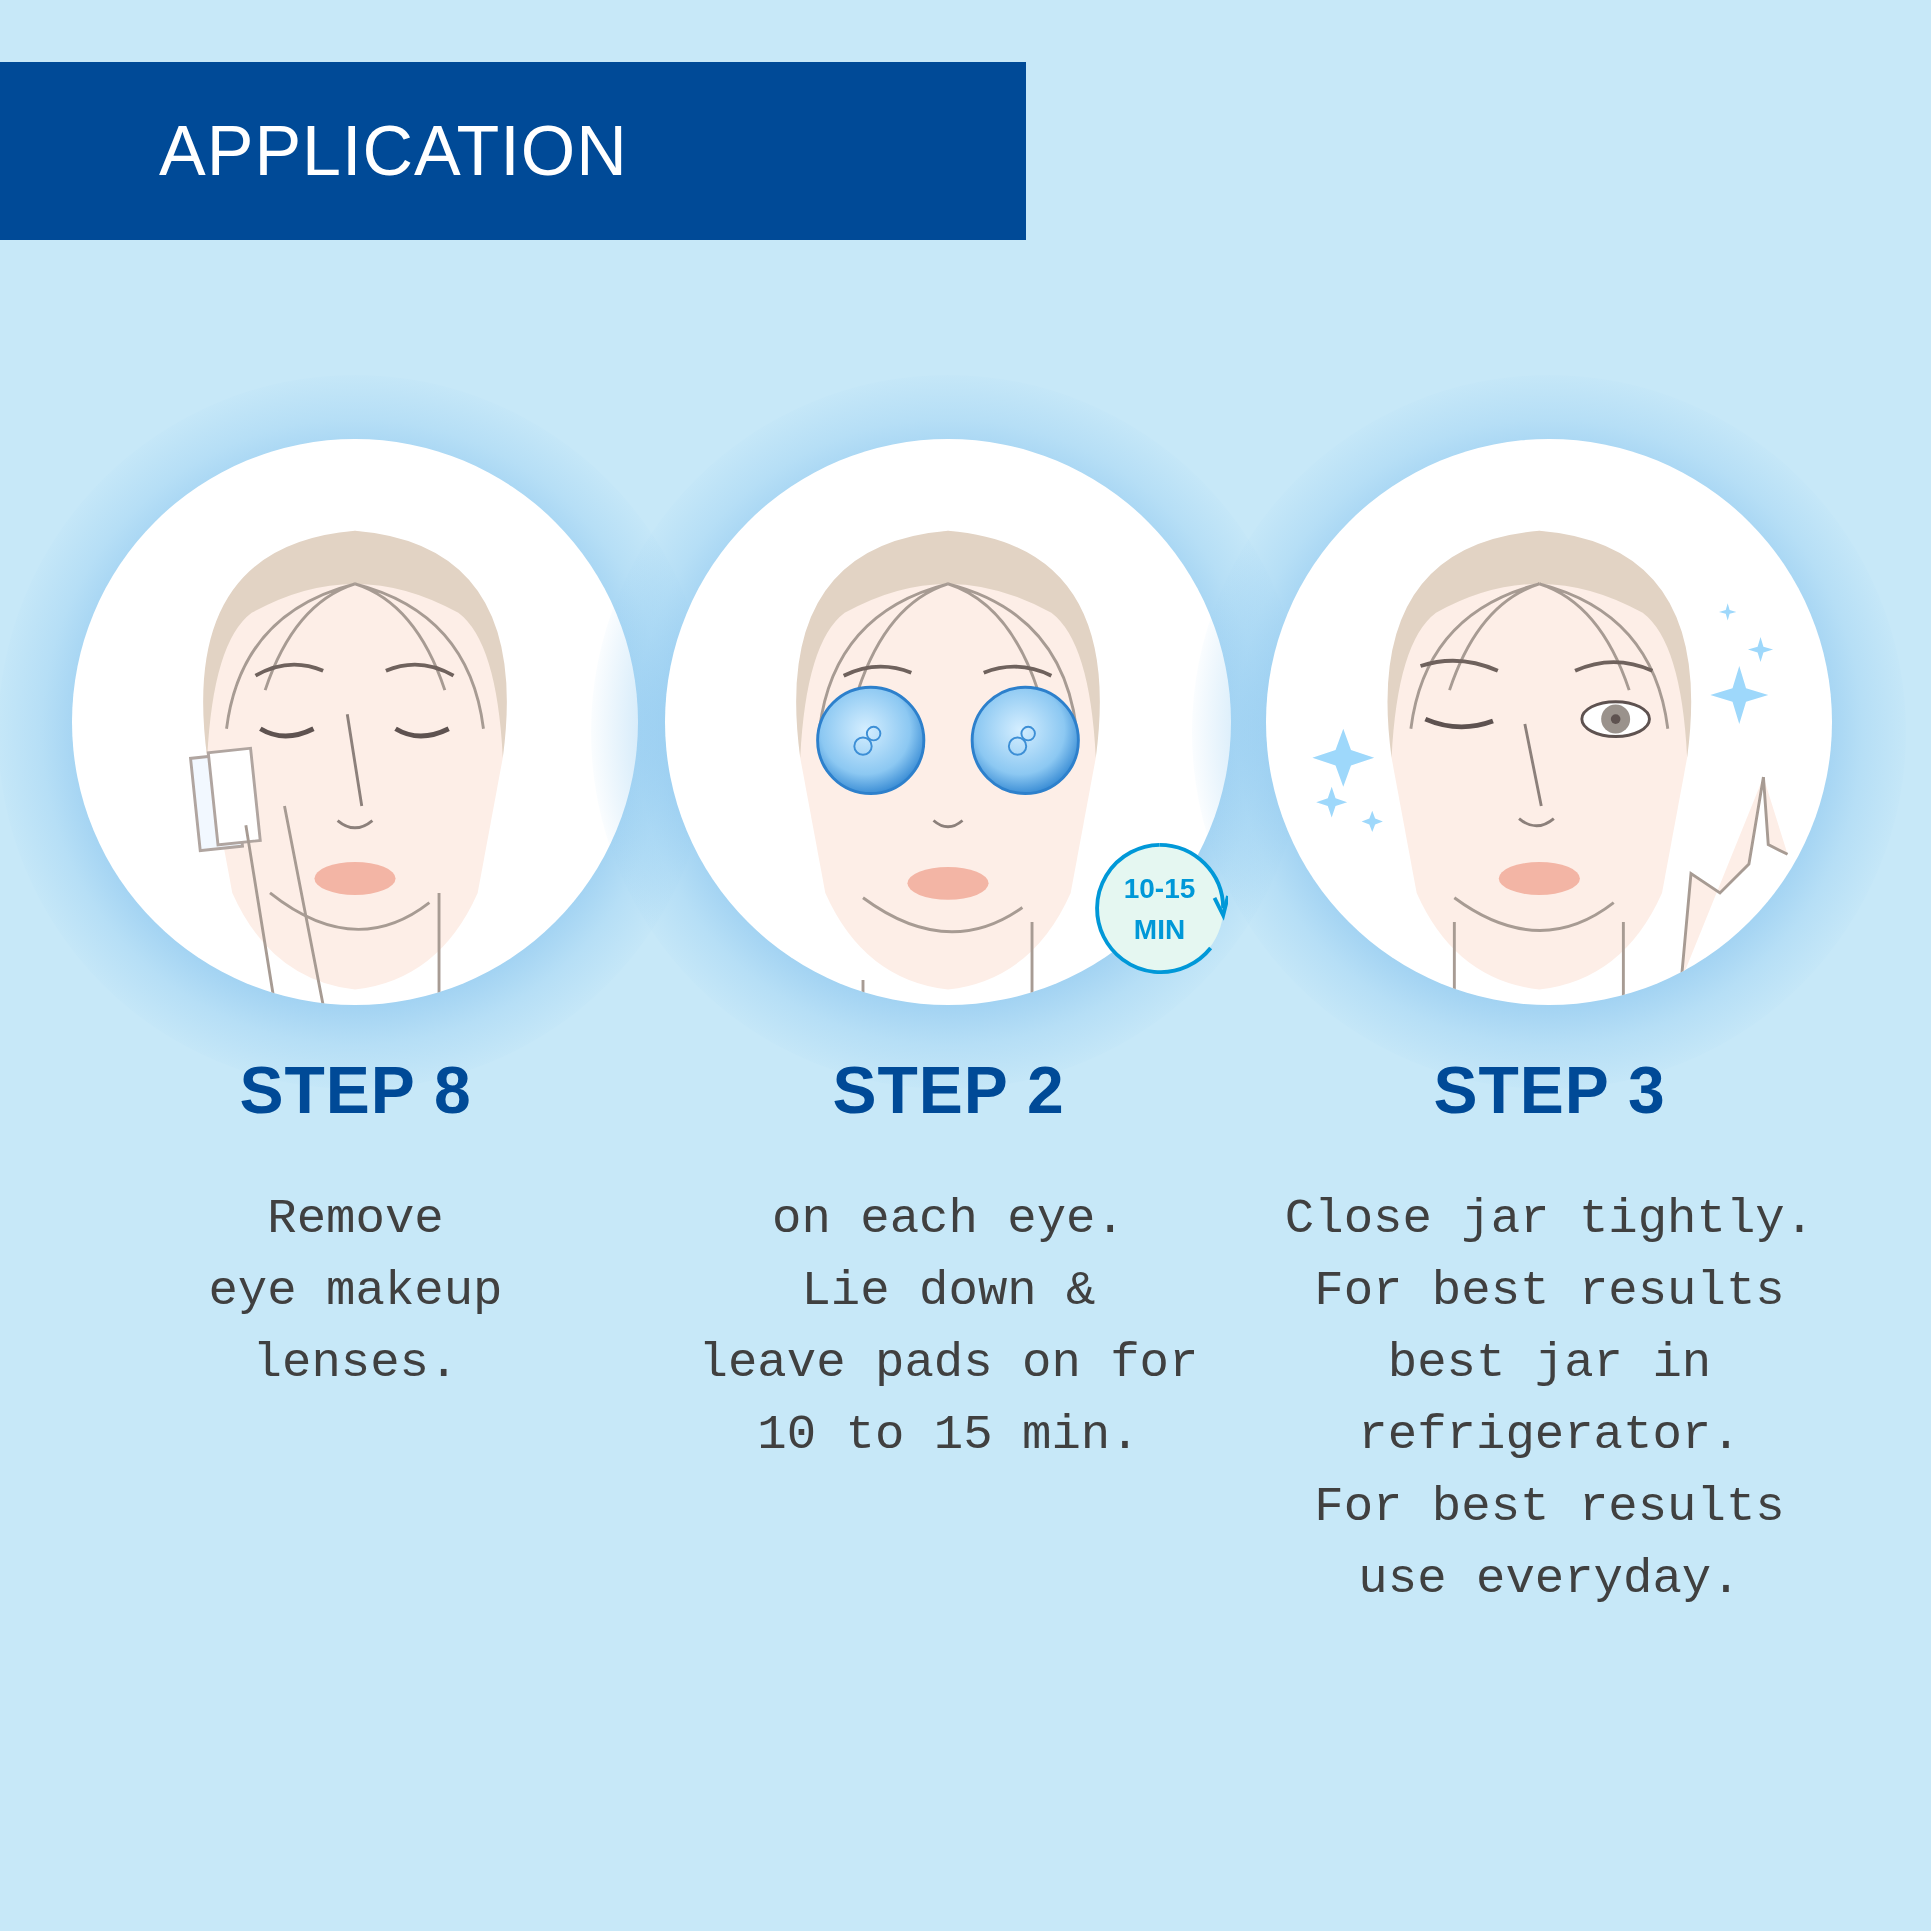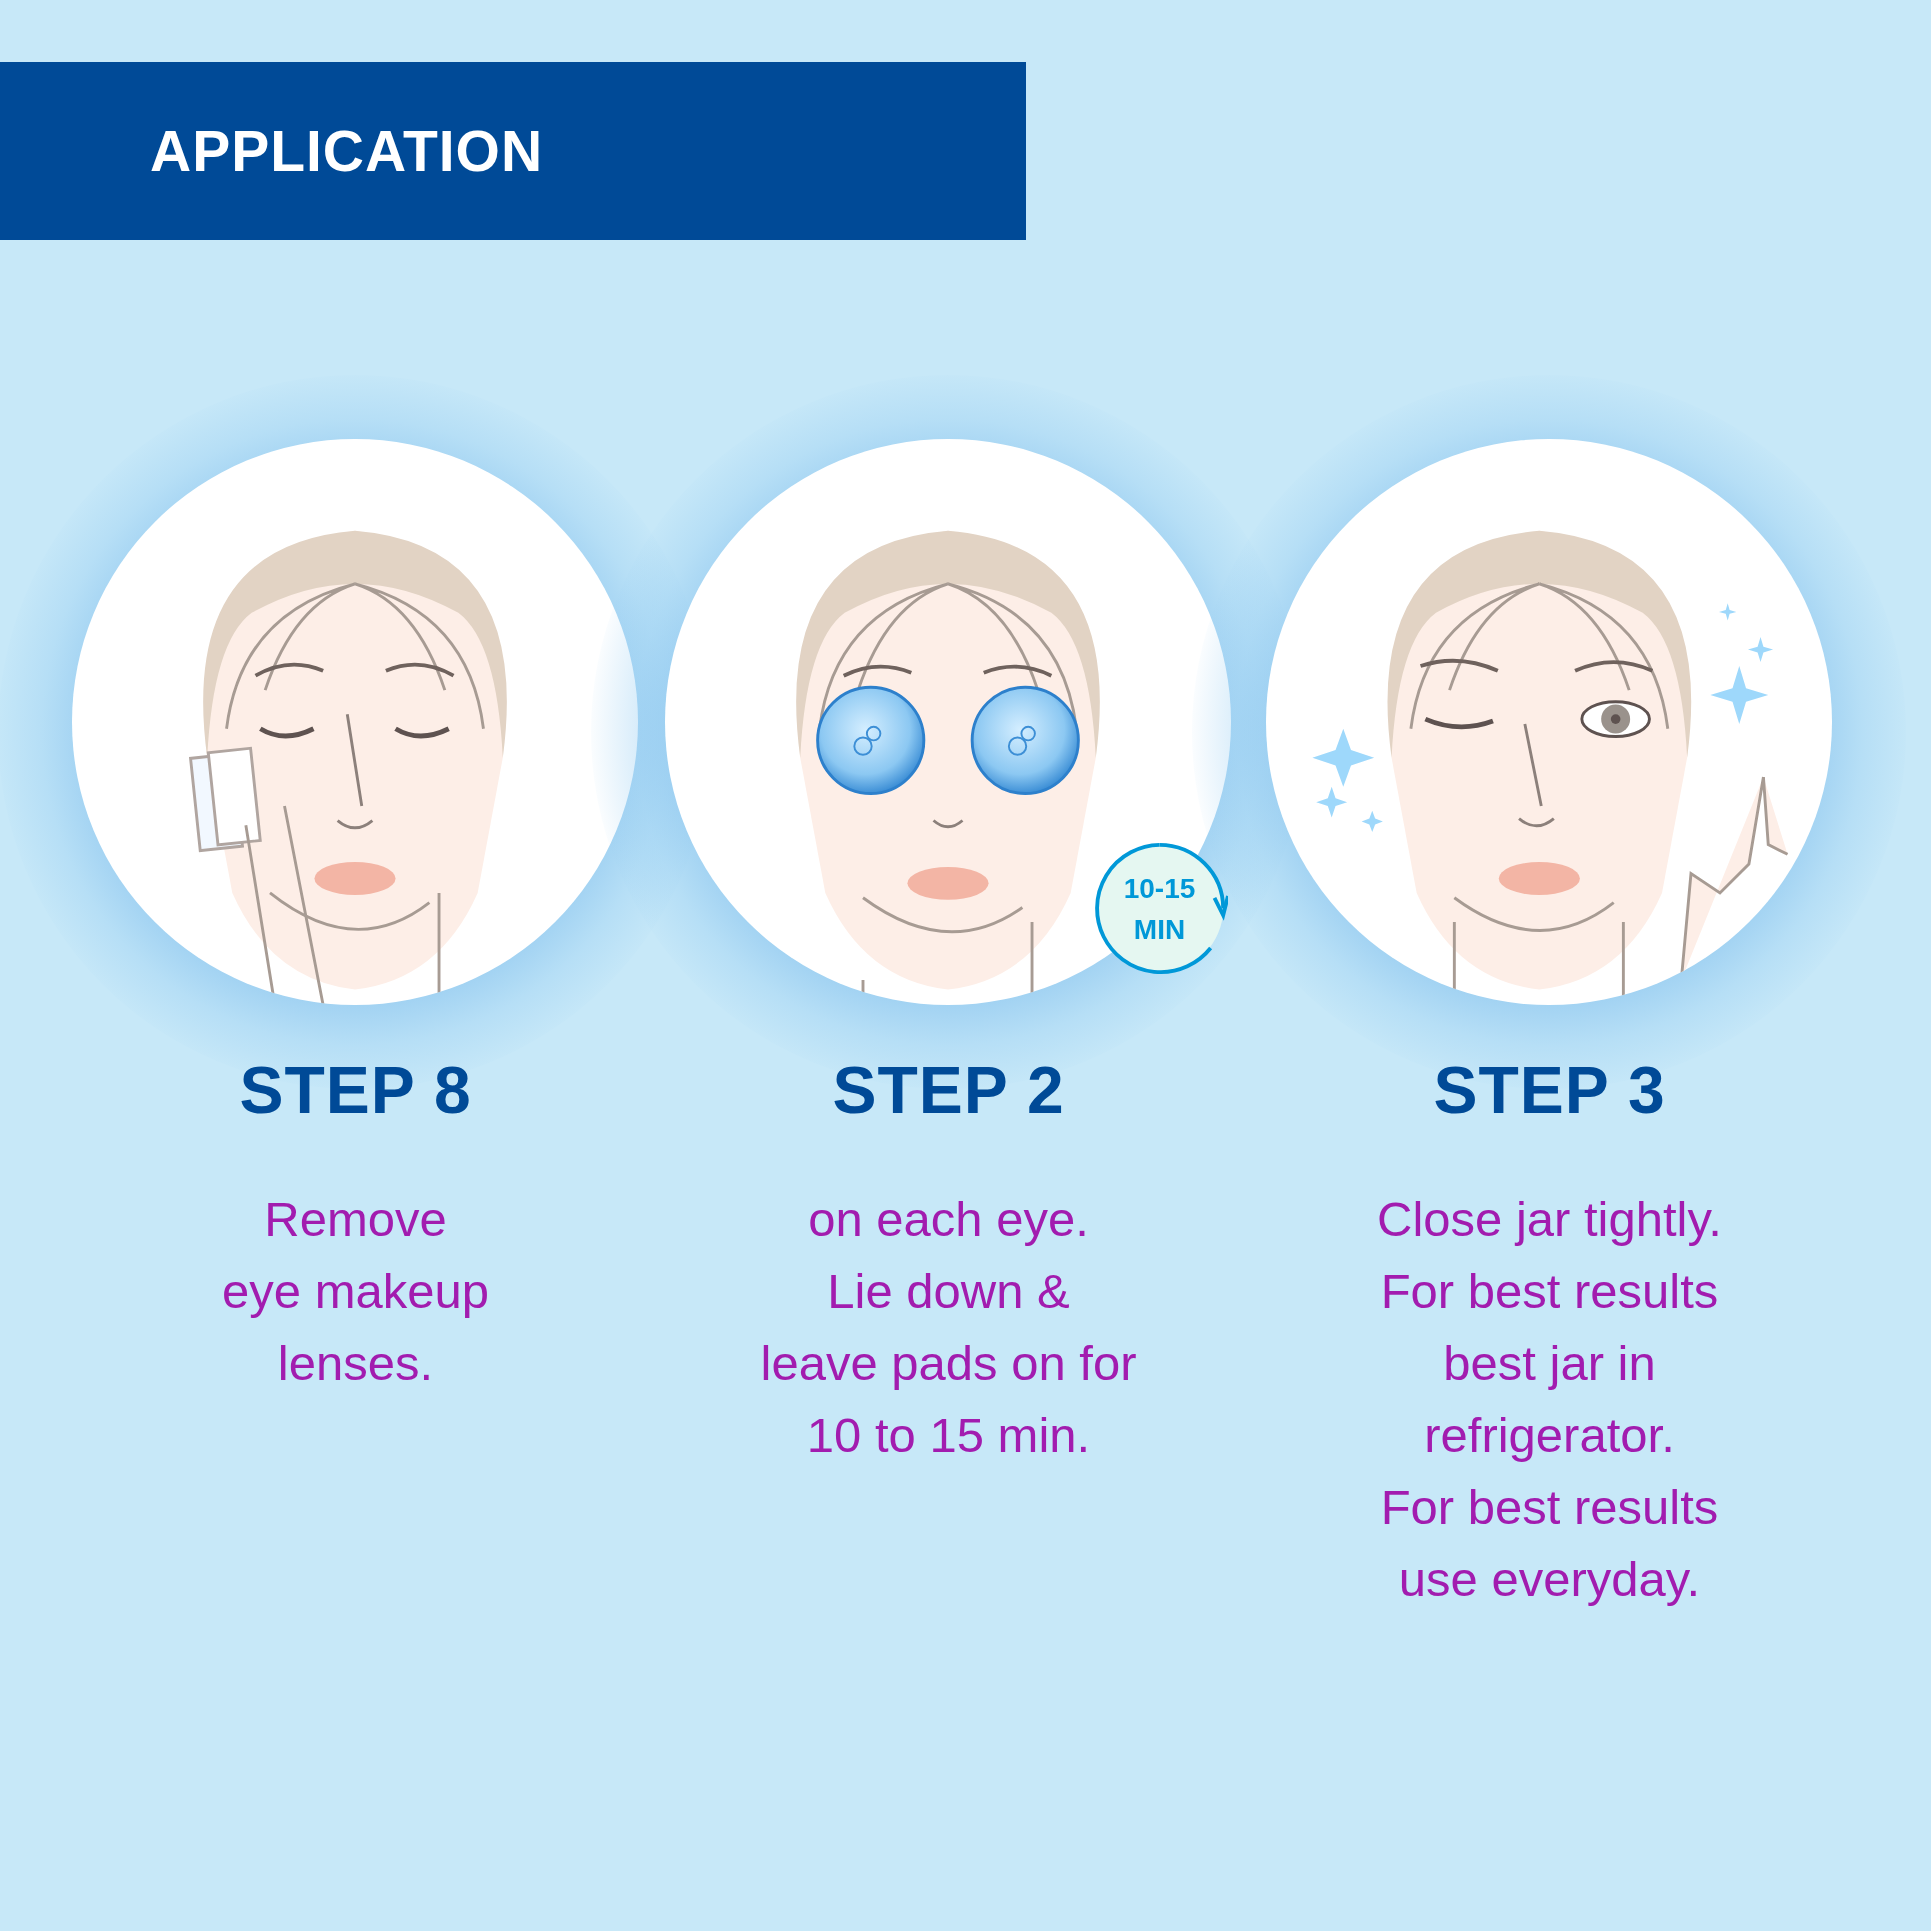--- a/index.html
+++ b/index.html
@@ -6,41 +6,41 @@
   body {
     width:1931px; height:1931px; overflow:hidden; position:relative;
     background:#c7e8f8;
     font-family:"Liberation Sans", "DejaVu Sans", sans-serif;
   }
   .banner {
     position:absolute; left:0; top:62px; width:1026px; height:178px;
     background:#004a97;
   }
   .banner-title {
-    position:absolute; left:150px; top:0; line-height:178px;
-    color:#ffffff; font-weight:700; font-size:57px; letter-spacing:1px;
+    position:absolute; left:159px; top:0; line-height:178px;
+    color:#ffffff; font-weight:400; font-size:70px; letter-spacing:1px;
   }
   .step { position:absolute; top:0; width:599px; height:1931px; }
   .glow {
     position:absolute; width:714px; height:714px; border-radius:50%;
     left:-58px; top:375px;
     background:radial-gradient(circle, rgba(120,185,235,0.75) 45%, rgba(150,205,242,0.35) 62%, rgba(199,232,248,0) 72%);
   }
   .circle {
     position:absolute; left:16.4px; top:439px; width:566px; height:566px;
     border-radius:50%; background:#ffffff; overflow:hidden;
   }
   .circle svg { position:absolute; left:0; top:0; width:566px; height:566px; }
   .step-title {
     position:absolute; left:0; width:599px; top:1052px; text-align:center;
     color:#004a97; font-weight:700; font-size:66px; letter-spacing:1px;
   }
   .step-body {
     position:absolute; left:0; width:599px; top:1183px; text-align:center;
-    color:#a21caf; font-size:49px; line-height:72px;
+    color:#404040; font-size:49px; line-height:72px;font-family:Liberation Mono, monospace;
   }
   .step-body span { display:block; }
   .timer {
     position:absolute; left:1091px; top:840px; width:137px; height:137px;
   }
   .timer svg { position:absolute; left:0; top:0; }
   .timer-text {
     position:absolute; left:0; width:137px; text-align:center;
     color:#0098d8; font-weight:700; font-size:28px; line-height:39px;
   }

